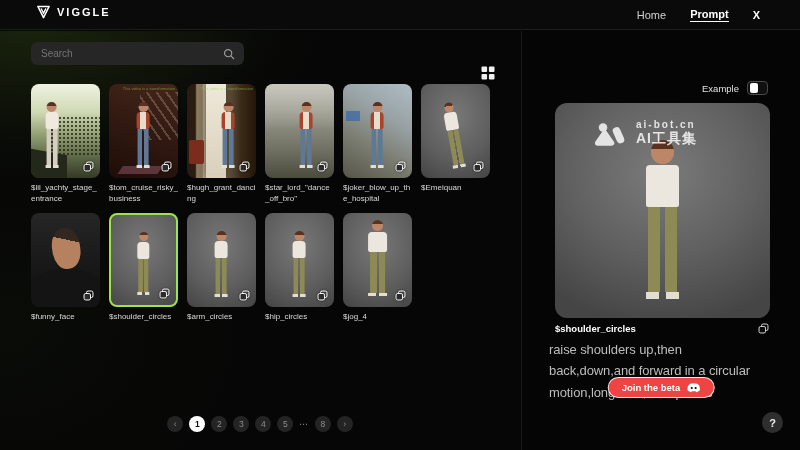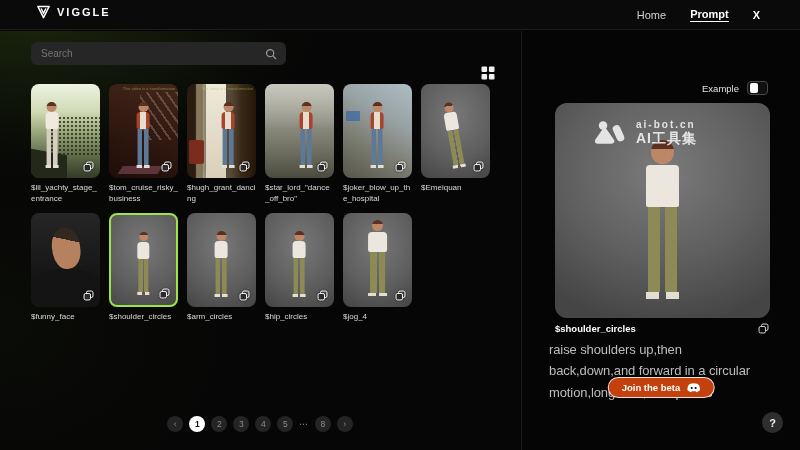--- a/index.html
+++ b/index.html
@@ -19,21 +19,21 @@
   .nav-item.active { color:#fff; font-weight:bold; border-bottom:1.5px solid #fff; }
   .nav-item.xlogo { font-weight:bold; color:#fff; }
 
   
   .left { position:absolute; top:31px; left:0; width:520px; bottom:0;
     background:
       radial-gradient(420px 240px at 6% -4%, rgba(74,110,28,.30), rgba(40,60,16,.08) 55%, rgba(0,0,0,0) 70%),
       radial-gradient(420px 340px at 0% 70%, rgba(46,66,18,.10), rgba(0,0,0,0) 60%),
       #060606; }
 
-  .searchbar { position:absolute; left:31px; top:11px; width:255px; height:23px;
+  .searchbar { position:absolute; left:31px; top:11px; width:213px; height:23px;
     background:#262626; border-radius:6px; display:flex; align-items:center; }
   .searchbar input { flex:1; background:transparent; border:none; outline:none;
     color:#bbb; font-size:10px; padding:0 10px; font-family:inherit; }
   .searchbar svg { width:12px; height:12px; margin-right:9px; flex:none; }
 
   .gridicon { position:absolute; right:24px; top:34px; width:16px; height:16px; }
 
   .thumbgrid { position:absolute; left:31px; top:53px; width:459px; display:grid;
     grid-template-columns:repeat(6,69px); column-gap:9px; row-gap:0; }
   .cell { width:69px; height:129px; }
@@ -117,33 +117,33 @@
   .example-row { position:absolute; top:50px; right:32px; display:flex; align-items:center;
     gap:8px; font-size:9.5px; color:#e2e2e2; }
   .toggle { width:21px; height:14px; border-radius:4px; background:#101010;
     border:1px solid #4a4a4a; position:relative; }
   .toggle .knob { position:absolute; left:2px; top:1px; width:8px; height:10px;
     border-radius:2px; background:#fff; }
   .card { position:absolute; left:33px; top:72px; width:215px; height:215px; border-radius:12px;
     overflow:hidden;
     background:radial-gradient(170px 155px at 50% 32%, #7b7b7b, #606060 55%, #454545 100%); }
   .card .person { width:64px; height:168px; bottom:10px; }
-  .watermark { position:absolute; top:16px; left:38px; display:flex; align-items:flex-start;
+  .watermark { position:absolute; top:16px; left:38px; display:flex; align-items:flex-end;
     gap:9px; color:rgba(255,255,255,.82); z-index:4; }
   .watermark svg { width:34px; height:27px; opacity:.82; }
   .wm-site { font-size:10px; font-weight:bold; letter-spacing:2px; }
   .wm-name { font-size:14px; font-weight:bold; letter-spacing:1px; margin-top:0; }
   .title-row { position:absolute; left:33px; right:30px; top:291px; display:flex;
     align-items:center; justify-content:space-between; }
   .ptitle { color:#fff; font-size:9.5px; font-weight:bold; }
   .copyicon { width:13px; height:13px; }
   .pdesc { position:absolute; left:27px; top:308px; width:210px; font-size:13px;
     line-height:1.65; color:#bdbdbd; letter-spacing:-0.1px; }
   .joinbtn { position:absolute; left:50%; transform:translateX(-50%); top:346px;
-    height:21px; padding:0 13px; border-radius:11px; background:#c2410c;
+    height:21px; padding:0 13px; border-radius:11px; background:#ef4444;
     border:1px solid rgba(255,255,255,.85); color:#fff; font-size:9.5px; font-weight:bold;
     display:flex; align-items:center; gap:6px; white-space:nowrap;text-align:center; }
   .joinbtn svg { width:14px; height:10px; }
   .help { position:absolute; right:17px; bottom:17px; width:21px; height:21px;
     border-radius:50%; background:#2e2e2e; color:#eee; font-size:11px; font-weight:bold;
     display:flex; align-items:center; justify-content:center; }
 </style>
 </head>
 <body>
 

